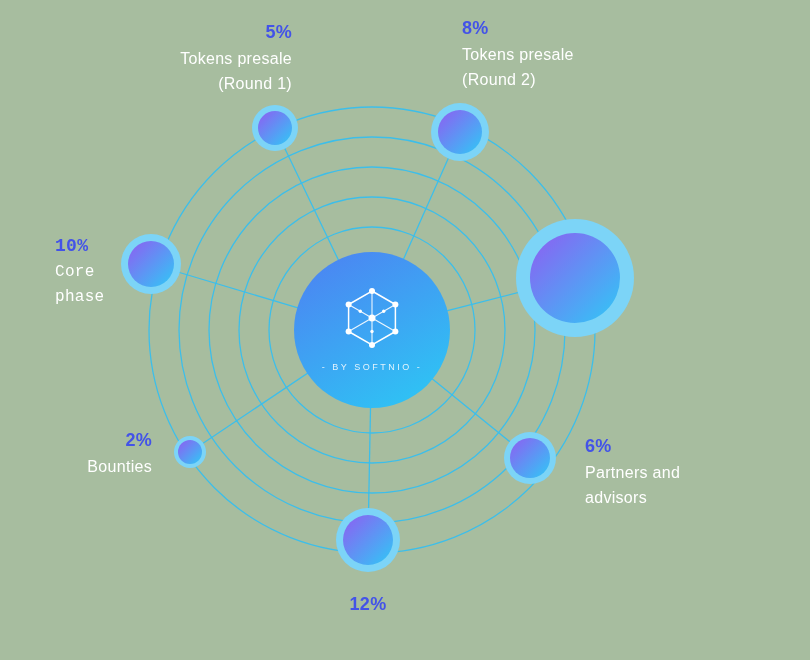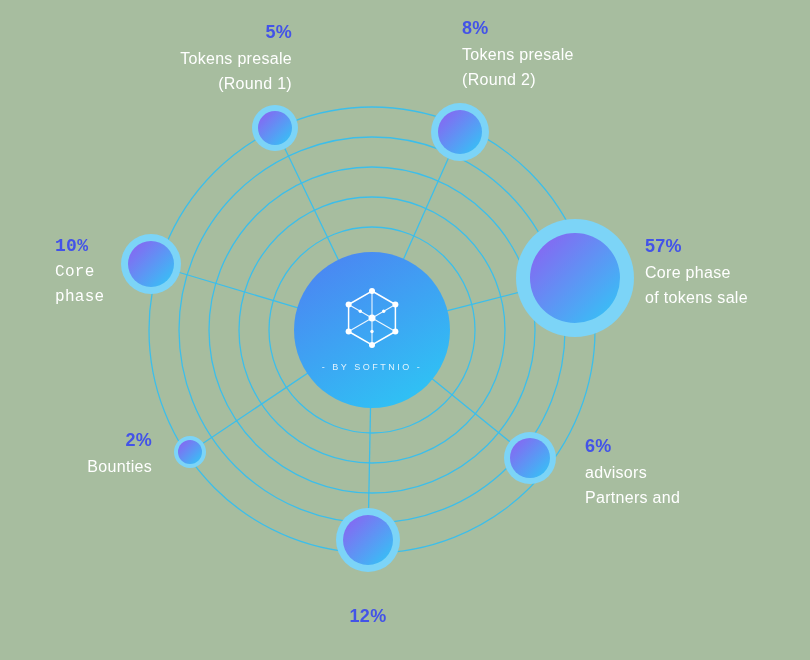--- a/index.html
+++ b/index.html
@@ -20,21 +20,21 @@
     font-weight:500;
   }
   .label .pct{
     font-size:18px;
     font-weight:700;
     color:#4353e8;
     line-height:24px;
     margin-bottom:2px;
   }
   .align-right{text-align:right;}
-  .align-center{text-align:center;margin-top:12px;}
+  .align-center{text-align:center;}
   .brand-text{
     font-size:9px;
     letter-spacing:2.5px;
     fill:rgba(255,255,255,.85);
     font-family:"Liberation Sans",sans-serif;
   }
 </style>
 </head>
 <body>
 
@@ -139,34 +139,29 @@
     <div class="line">Tokens presale</div>
     <div class="line">(Round 2)</div>
   </div>
 
   <div class="label" style="left:55px; top:234px;font-family:Liberation Mono, monospace;">
     <div class="pct">10%</div>
     <div class="line">Core</div>
     <div class="line">phase</div>
   </div>
 
-  <div class="label" style="left:645px; top:234px;">
-    <div class="pct">57%</div>
-    <div class="line">Core phase</div>
-    <div class="line">of tokens sale</div>
-  </div>
 
   <div class="label align-right" style="right:658px; top:428px;">
     <div class="pct">2%</div>
     <div class="line">Bounties</div>
   </div>
 
   <div class="label" style="left:585px; top:434px;">
     <div class="pct">6%</div>
+    <div class="line">Partners and</div>
     <div class="line">advisors</div>
-    <div class="line">Partners and</div>
   </div>
 
   <div class="label align-center" style="left:268px; width:200px; top:592px;">
     <div class="pct">12%</div>
   </div>
 
 </div>
 
 </body></html>

